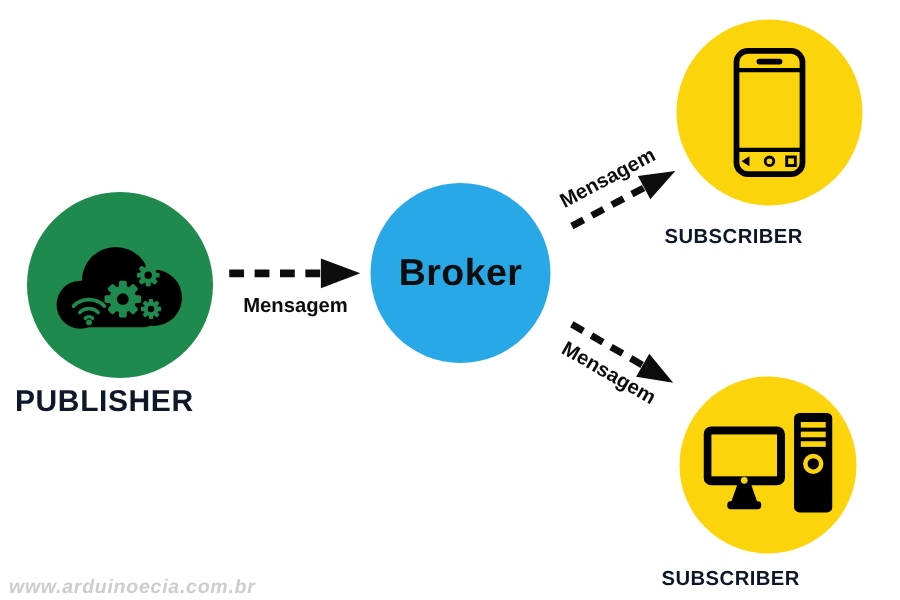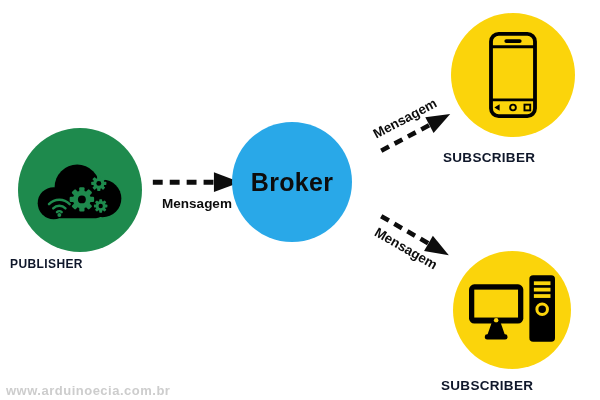--- a/index.html
+++ b/index.html
@@ -2,38 +2,38 @@
 <html><head>
 <meta charset="utf-8">
 <style>
   html,body{margin:0;padding:0;}
   .canvas{
     position:relative;width:600px;height:400px;background:#ffffff;overflow:hidden;
     font-family:"Liberation Sans","DejaVu Sans",sans-serif;
   }
   .circle{position:absolute;border-radius:50%;display:flex;align-items:center;justify-content:center;}
   .publisher-circle{left:18px;top:128px;width:124px;height:124px;}
-  .broker-circle{left:232px;top:122px;width:120px;height:120px;flex-direction:column;}
+  .broker-circle{left:247px;top:122px;width:120px;height:120px;flex-direction:column;}
   .phone-circle{left:451px;top:13px;width:124px;height:124px;}
   .computer-circle{left:453px;top:251px;width:118px;height:118px;}
   .broker-line{font-size:25px;font-weight:bold;color:#0d0d0d;line-height:1.22;letter-spacing:0.3px;}
   .node-label{position:absolute;font-weight:bold;color:#0f172a;}
-  .publisher-label{left:10px;top:257px;width:140px;font-size:12px;letter-spacing:0.4px;}
+  .publisher-label{left:10px;top:257px;width:140px;font-size:20px;letter-spacing:0.4px;}
   .sub-top-label{left:443px;top:150px;width:140px;font-size:13.5px;letter-spacing:0.3px;}
   .sub-bottom-label{left:441px;top:378px;width:142px;font-size:13.5px;letter-spacing:0.3px;}
   .arrow{position:absolute;}
   .arrow svg{display:block;width:100%;height:auto;}
   .arrow-mid{left:150px;top:170px;width:94px;}
   .arrow-top{left:379px;top:141px;width:84px;transform:rotate(-28deg);transform-origin:0 50%;}
   .arrow-bottom{left:379px;top:204px;width:84px;transform:rotate(30deg);transform-origin:0 50%;}
   .msg-label{position:absolute;text-align:center;font-weight:bold;font-size:13.5px;color:#0d0d0d;}
   .msg-mid{left:147px;top:196px;width:100px;}
   .msg-top{left:357px;top:111px;width:96px;transform:rotate(-28deg);}
   .msg-bottom{left:358px;top:241px;width:96px;transform:rotate(30deg);}
-  .watermark{position:absolute;left:6px;top:383px;font-size:13px;font-weight:bold;color:#cdcdcd;letter-spacing:0.5px;}
+  .watermark{position:absolute;left:6px;top:383px;font-size:13px;font-weight:bold;color:#cdcdcd;letter-spacing:0.5px;font-style:italic;}
 </style>
 </head>
 <body>
 
 <div class="canvas">
 
   <div class="circle publisher-circle" style="background-color: rgb(30, 138, 77);">
     <svg width="94" height="68" viewBox="0 0 100 72" aria-hidden="true">
       <g fill="#000000">
         <circle cx="22" cy="50" r="17"></circle>

